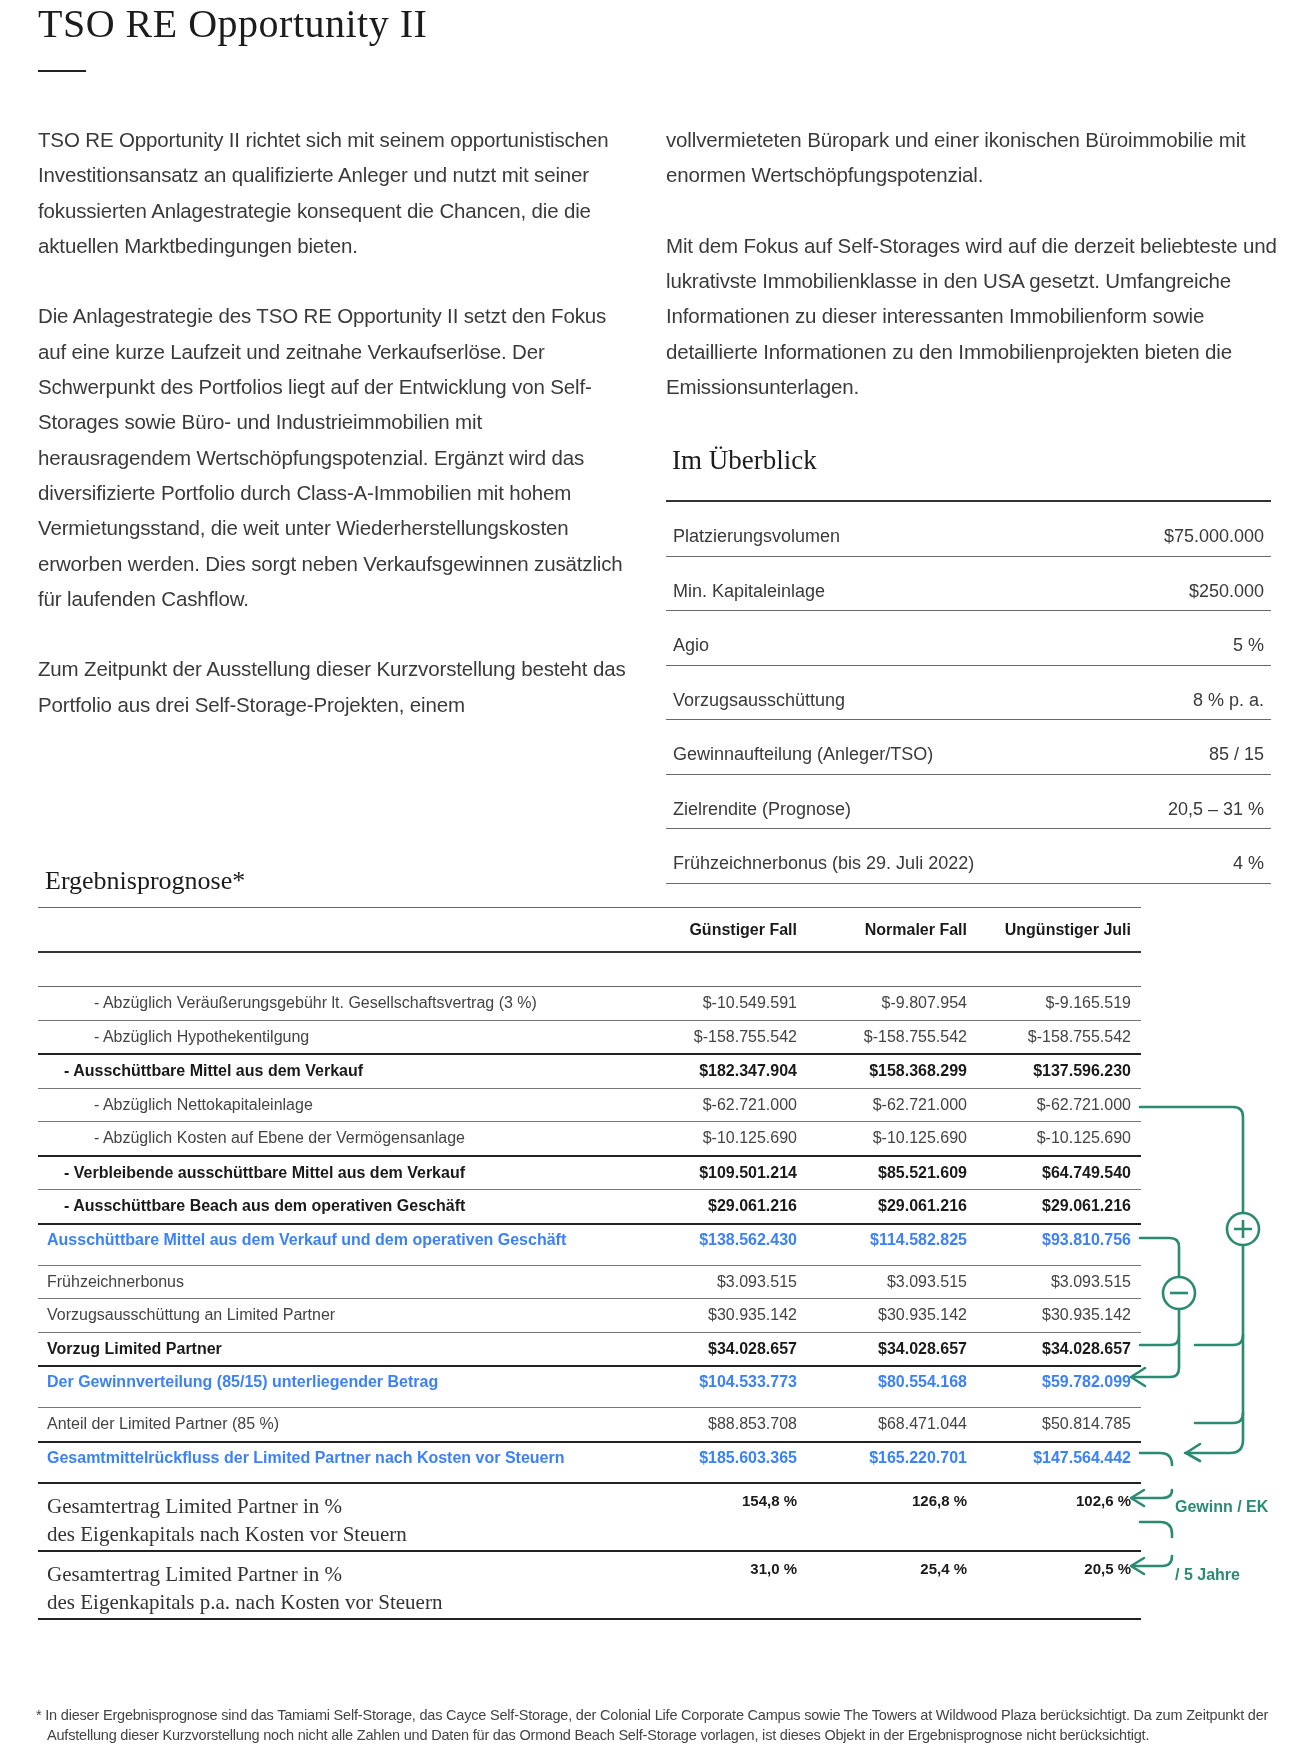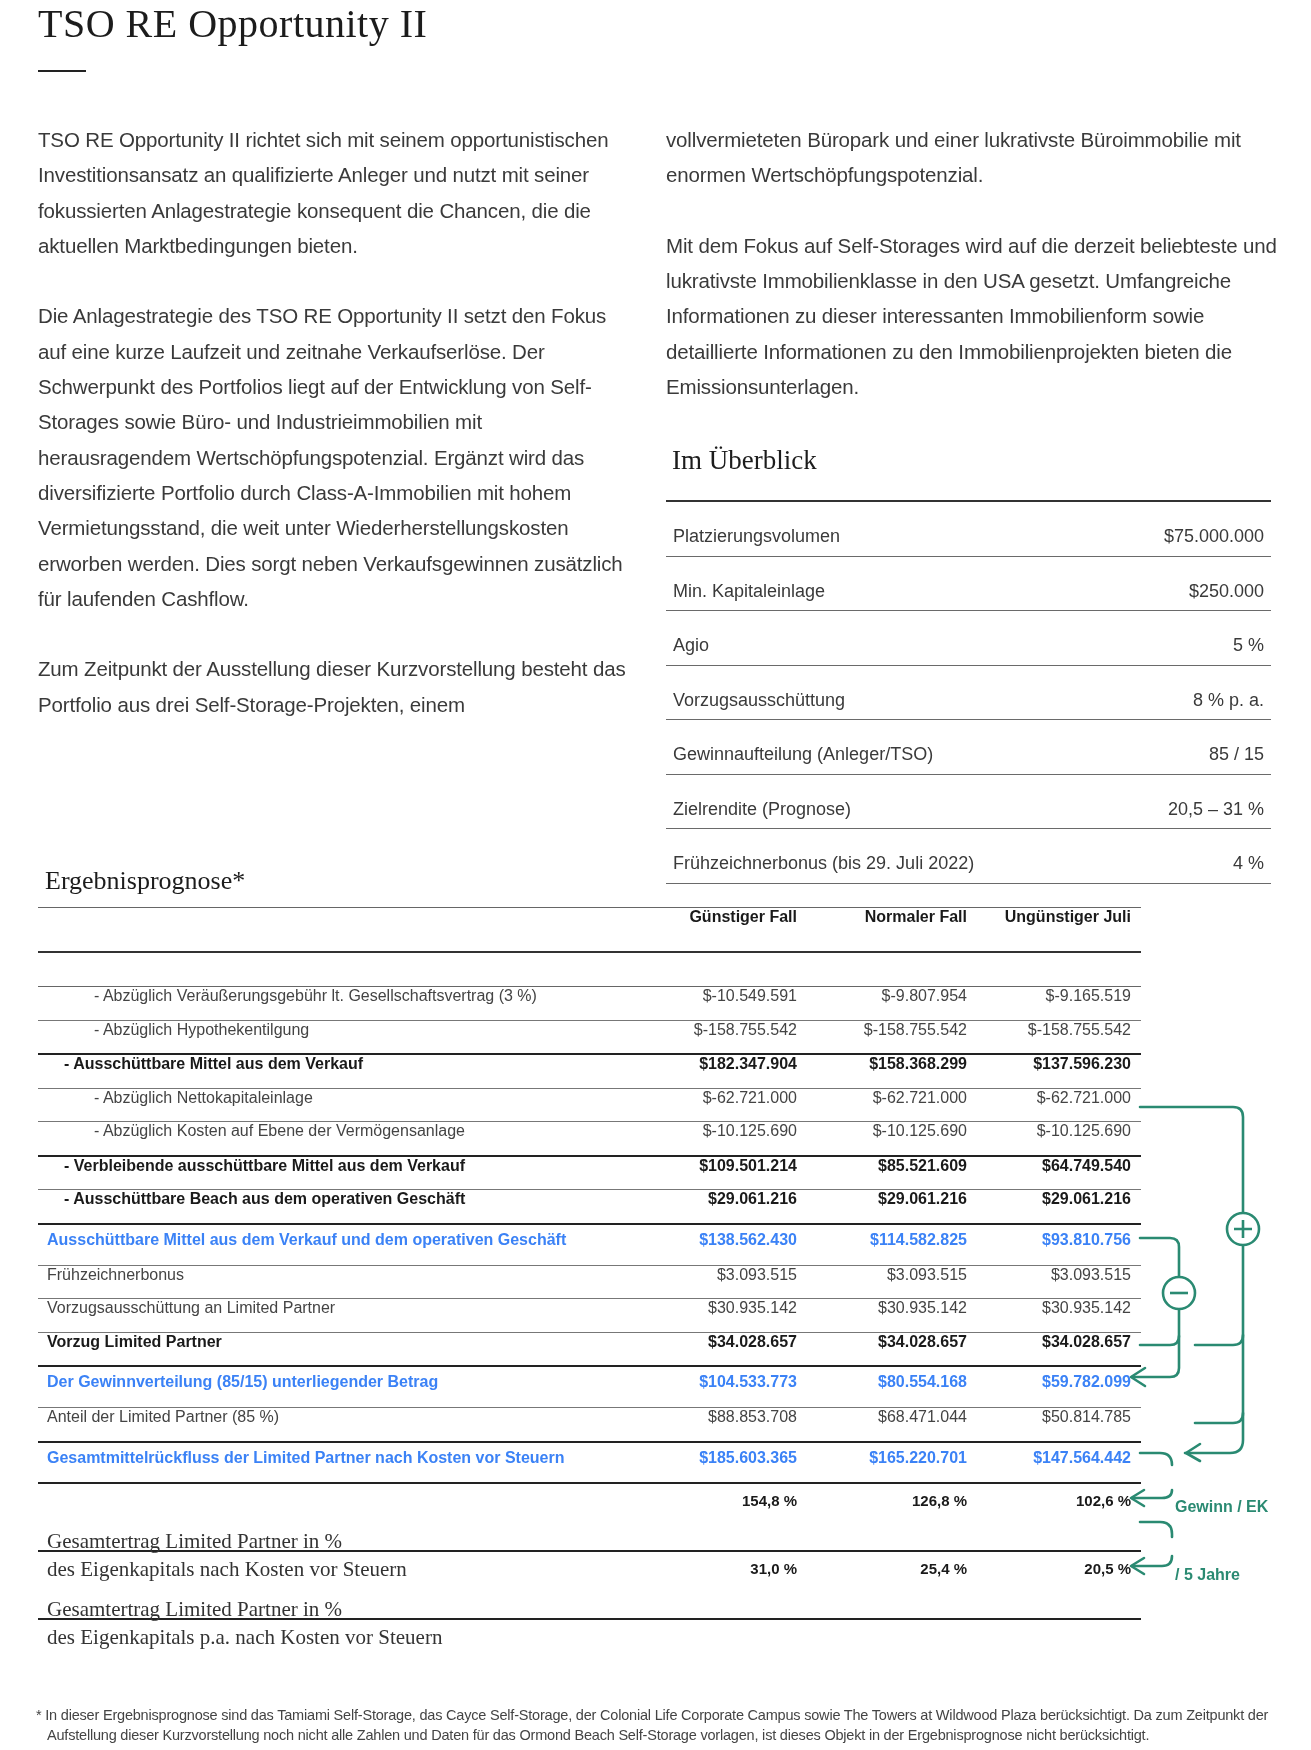--- a/index.html
+++ b/index.html
@@ -13,54 +13,54 @@
   .col p:last-child { margin-bottom: 0; }
   #col-left { left: 38px; top: 122px; width: 600px; }
   #col-right { left: 666px; top: 122px; width: 620px; }
 
   #overview-title { position: absolute; left: 672px; top: 445px; font-family: "Liberation Serif", serif; font-size: 27px; color: #1c1c1c; margin: 0; font-weight: normal; }
   #overview-table { position: absolute; left: 666px; top: 500px; width: 605px; border-top: 2px solid #333; }
   .ov-row { display: flex; justify-content: space-between; align-items: center; height: 37.5px; border-bottom: 1.5px solid #6a6a6a; padding: 16px 7px 0 7px; font-size: 18px; color: #3a3a3a; }
 
   #prog-title { position: absolute; left: 45px; top: 866px; font-family: "Liberation Serif", serif; font-size: 26px; color: #1c1c1c; margin: 0; font-weight: normal; }
   #prog-table { position: absolute; left: 38px; top: 907px; width: 1103px; border-top: 1.5px solid #666; }
-  .pr { display: flex; align-items: flex-start; border-bottom: 1.5px solid #777; height: 32.5px; font-size: 16px; color: #444; }
+  .pr { display: flex; align-items: center; border-bottom: 1.5px solid #777; height: 32.5px; font-size: 16px; color: #444; }
   .pr.thick { border-bottom: 2px solid #222; }
   .pr.green-row { height: 41px; align-items: flex-start; padding-top: 6px; box-sizing: border-box; }
   .pr .lbl { flex: 1; padding-left: 9px; white-space: nowrap; }
   .pr .lbl.ind1 { padding-left: 26px; }
   .pr .lbl.ind2 { padding-left: 56px; }
   .pr .v { width: 170px; text-align: right; white-space: nowrap; }
   .pr .v.last { width: 164px; padding-right: 10px; }
   .pr.bold { font-weight: bold; color: #1a1a1a; }
   .pr.green { font-weight: bold; color: #3b82f6; }
   .pr.header { height: 43px; font-weight: bold; color: #1a1a1a; border-bottom: 2px solid #333; }
   .pr.spacer { height: 33px; border-bottom: 1.5px solid #666; }
   .pr.big { height: 68px; align-items: flex-start; padding-top: 8px; box-sizing: border-box; border-bottom: 2px solid #222; }
-  .pr.big .lbl { font-family: "Liberation Serif", serif; font-size: 21px; color: #333; line-height: 28px; white-space: normal; margin-top: 35px; }
+  .pr.big .lbl { font-family: "Liberation Serif", serif; font-size: 21px; color: #333; line-height: 28px; white-space: normal; }
   .pr.big .v { font-weight: bold; color: #1a1a1a; font-size: 15px; }
   .annot-label { position: absolute; font-weight: bold; color: #2a8a72; font-size: 16px; white-space: nowrap; }
   #gewinn-label { left: 1175px; top: 1498px; }
   #jahre-label { left: 1175px; top: 1566px; }
 
   #footnote { position: absolute; left: 36px; top: 1705px; width: 1240px; font-size: 14.5px; line-height: 20px; color: #444; text-indent: -11px; padding-left: 11px; letter-spacing: -0.2px; }
 </style>
 </head>
 <body>
 
 <h1 id="page-title">TSO RE Opportunity II</h1>
 <div id="title-rule"></div>
 
 <div id="col-left" class="col">
   <p>TSO RE Opportunity II richtet sich mit seinem opportunistischen Investitionsansatz an qualifizierte Anleger und nutzt mit seiner fokussierten Anlagestrategie konsequent die Chancen, die die aktuellen Marktbedingungen bieten.</p>
   <p>Die Anlagestrategie des TSO RE Opportunity II setzt den Fokus auf eine kurze Laufzeit und zeitnahe Verkaufserlöse. Der Schwerpunkt des Portfolios liegt auf der Entwicklung von Self-Storages sowie Büro- und Industrieimmobilien mit herausragendem Wertschöpfungspotenzial. Ergänzt wird das diversifizierte Portfolio durch Class-A-Immobilien mit hohem Vermietungsstand, die weit unter Wiederherstellungskosten erworben werden. Dies sorgt neben Verkaufsgewinnen zusätzlich für laufenden Cashflow.</p>
   <p>Zum Zeitpunkt der Ausstellung dieser Kurzvorstellung besteht das Portfolio aus drei Self-Storage-Projekten, einem</p>
 </div>
 <div id="col-right" class="col">
-  <p>vollvermieteten Büropark und einer lukrativste Büroimmobilie mit enormen Wertschöpfungspotenzial.</p>
+  <p>vollvermieteten Büropark und einer ikonischen Büroimmobilie mit enormen Wertschöpfungspotenzial.</p>
   <p>Mit dem Fokus auf Self-Storages wird auf die derzeit beliebteste und lukrativste Immobilienklasse in den USA gesetzt. Umfangreiche Informationen zu dieser interessanten Immobilienform sowie detaillierte Informationen zu den Immobilienprojekten bieten die Emissionsunterlagen.</p>
 </div>
 
 <h2 id="overview-title">Im Überblick</h2>
 <div id="overview-table">
   <div class="ov-row">
       <span>Platzierungsvolumen</span>
       <span>$75.000.000</span>
     </div>
   <div class="ov-row">

